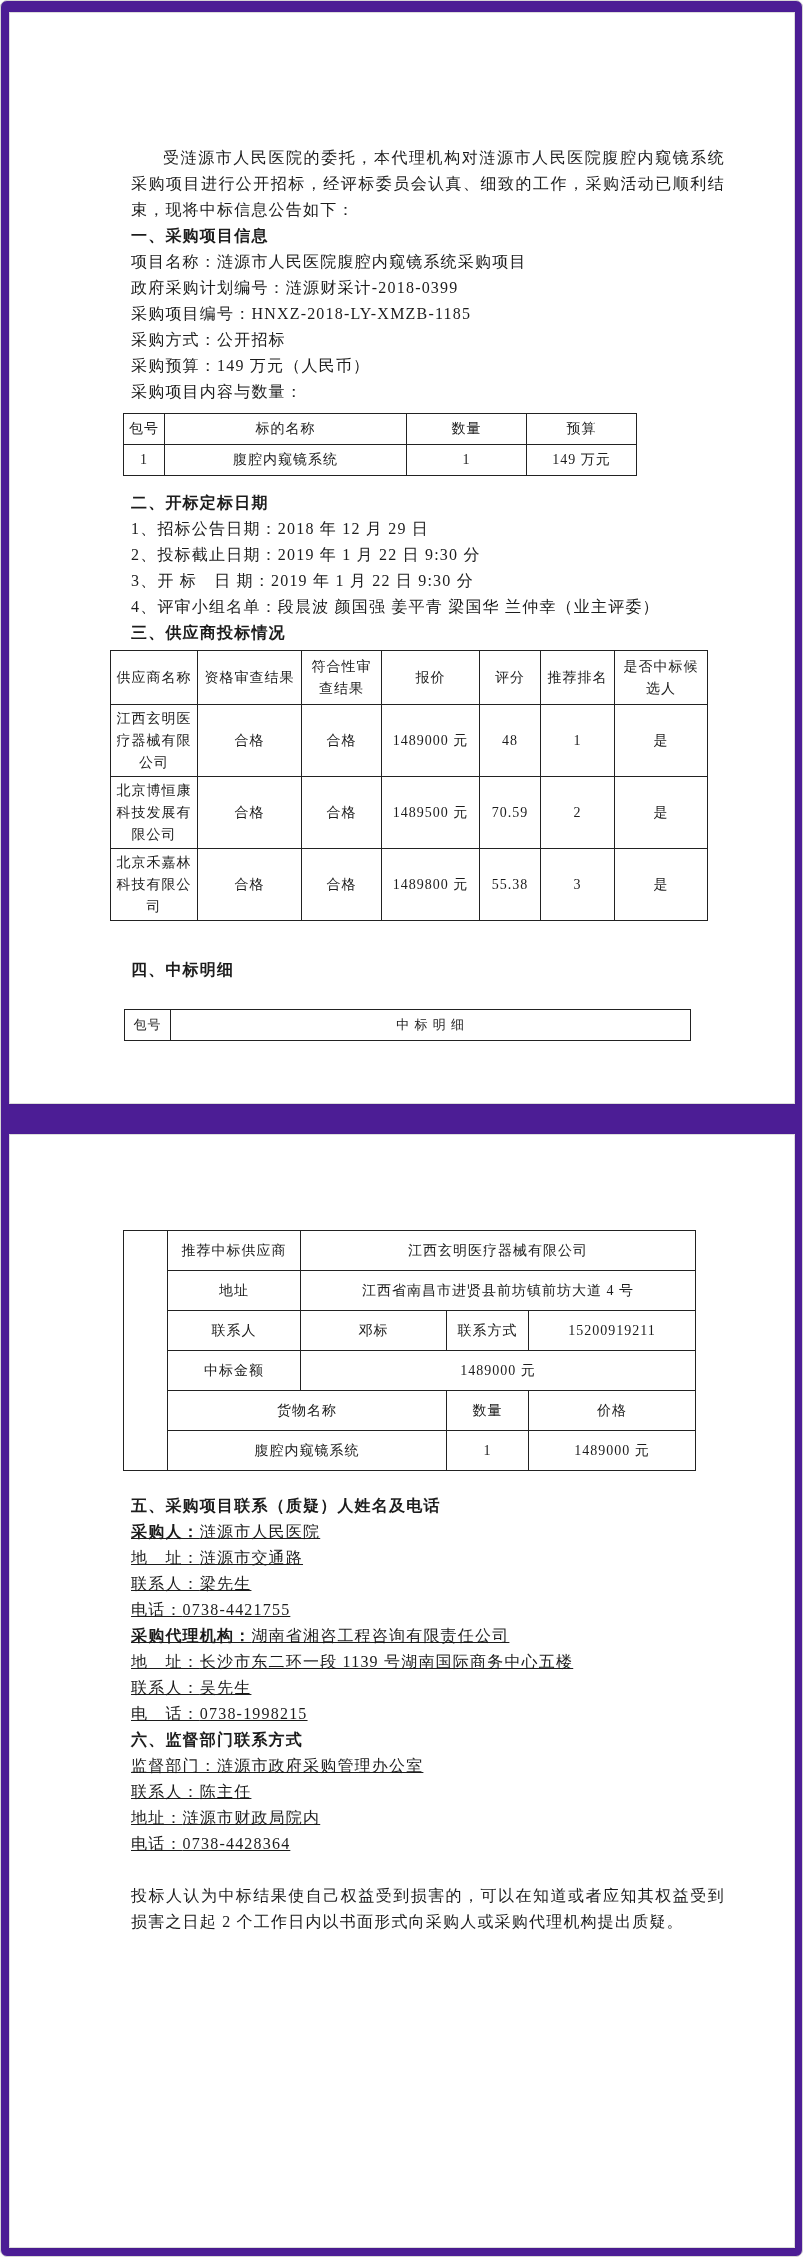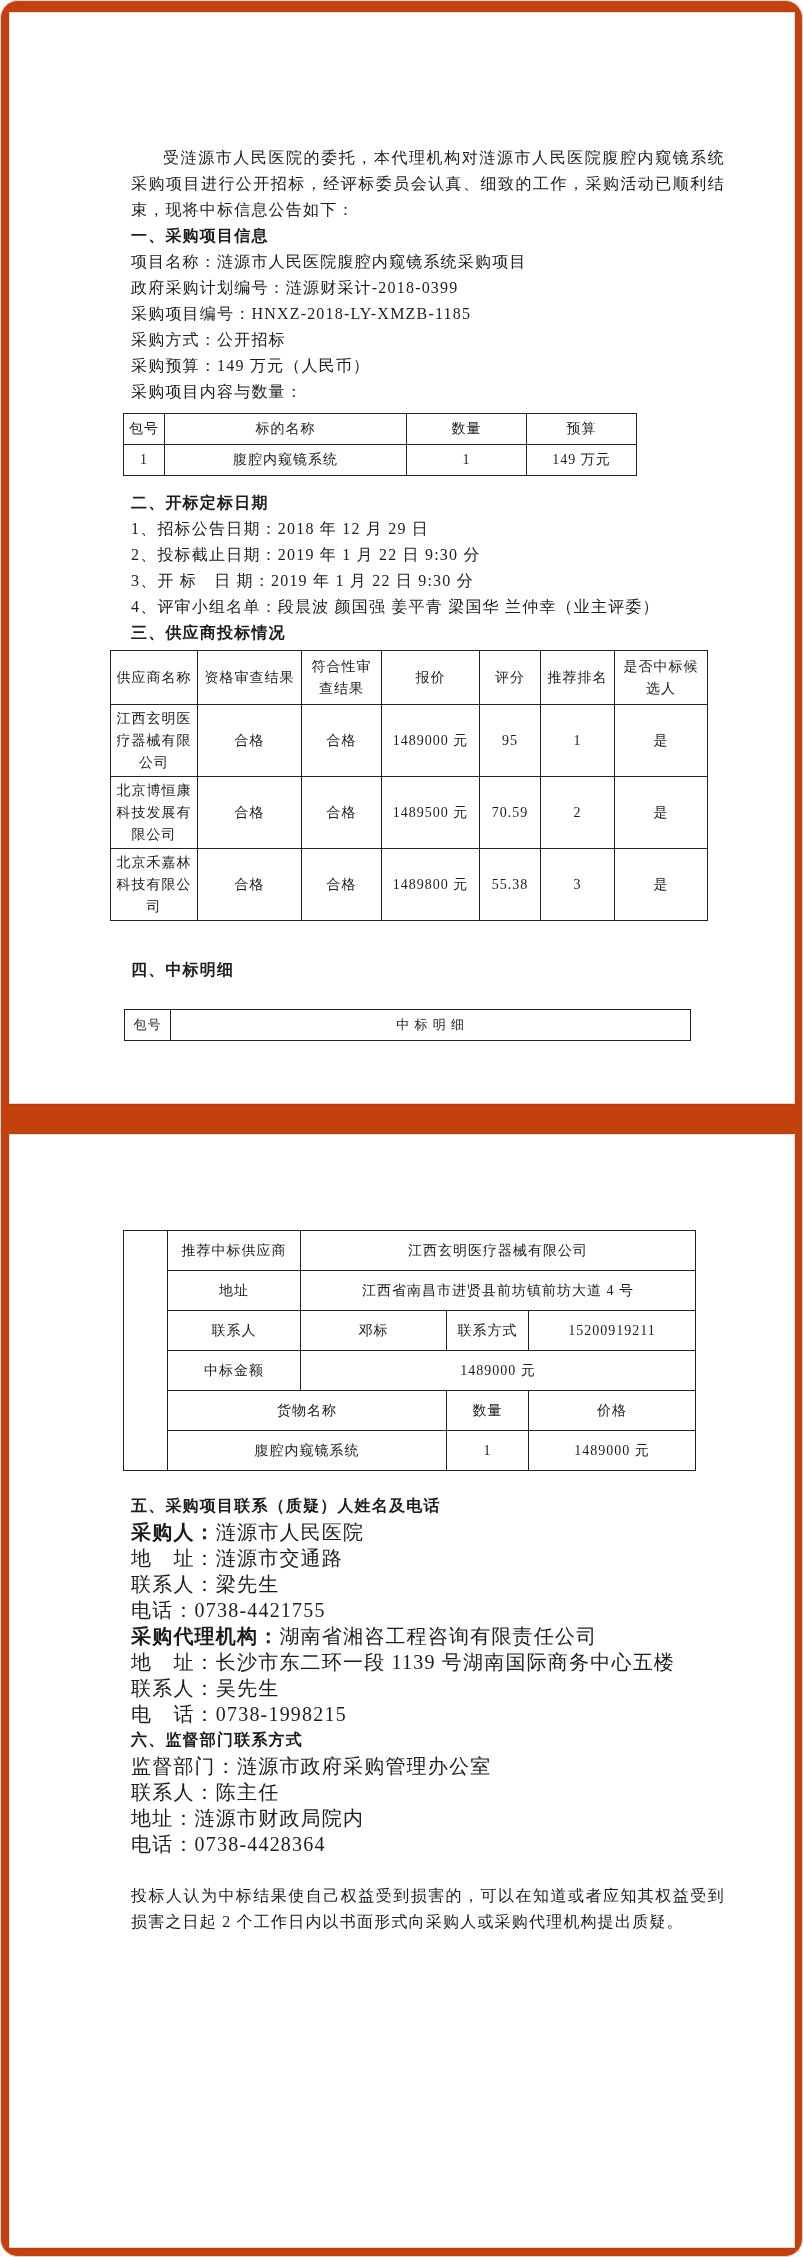--- a/index.html
+++ b/index.html
@@ -1,22 +1,22 @@
 <!DOCTYPE html>
 <html><head>
 <meta charset="utf-8">
 <style>
   * { margin:0; padding:0; box-sizing:border-box; }
   html,body { background:#fdfdfd; }
   body { font-family:"Liberation Serif","DejaVu Serif",serif; color:#1c1c1c; }
   .canvas {
     width:803px; height:2257px;
-    background:#c2410c;
+    background:#4c1d95;
     border:1px solid #d6d6d6;
-    border-radius:18px;
+    border-radius:7px;
     padding:11px 8px 9px 8px;
     overflow:hidden;
   }
   .page {
     width:786px;
     background:#ffffff;
     border:1px solid #dcdcdc;
     box-shadow:0 1px 2px rgba(0,0,0,0.07);
   }
   .page-1 { height:1092px; padding:132px 74px 0 121px; margin-bottom:30px; }
@@ -43,21 +43,21 @@
   .bid-table .drow td { height:72px; }
   
   .detail-table { width:566px; margin:26px 0 0 -7px; }
   .detail-table td { height:31px; font-size:13px; }
   
   .award-table { width:572px; margin-left:-8px; }
   .award-table td { height:40px; }
   .mt14 { margin-top:14px; }
   .mt36 { margin-top:36px; }
   .mt22 { margin-top:22px; }
-  .contact-line { font-size:20px; line-height:26px; letter-spacing:1.2px; }
+  .contact-line { font-size:16px; line-height:26px; letter-spacing:1.2px;text-decoration:underline; }
   .footer-text { margin-top:26px; }
 </style>
 </head>
 <body>
 
 <div class="canvas">
 
   <div class="page page-1">
 
     <p class="body-text intro">受涟源市人民医院的委托，本代理机构对涟源市人民医院腹腔内窥镜系统采购项目进行公开招标，经评标委员会认真、细致的工作，采购活动已顺利结束，现将中标信息公告如下：</p>
@@ -119,21 +119,21 @@
         <td>报价</td>
         <td>评分</td>
         <td>推荐排名</td>
         <td>是否中标候选人</td>
       </tr>
       <tr class="drow">
         <td>江西玄明医疗器械有限公司</td>
         <td>合格</td>
         <td>合格</td>
         <td>1489000 元</td>
-        <td>95</td>
+        <td>48</td>
         <td>1</td>
         <td>是</td>
       </tr>
       <tr class="drow">
         <td>北京博恒康科技发展有限公司</td>
         <td>合格</td>
         <td>合格</td>
         <td>1489500 元</td>
         <td>70.59</td>
         <td>2</td>

